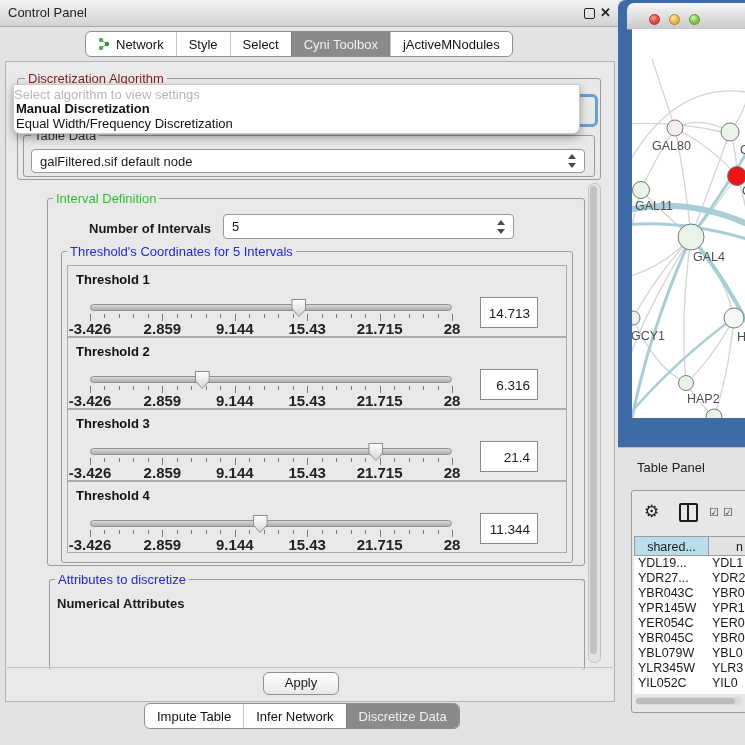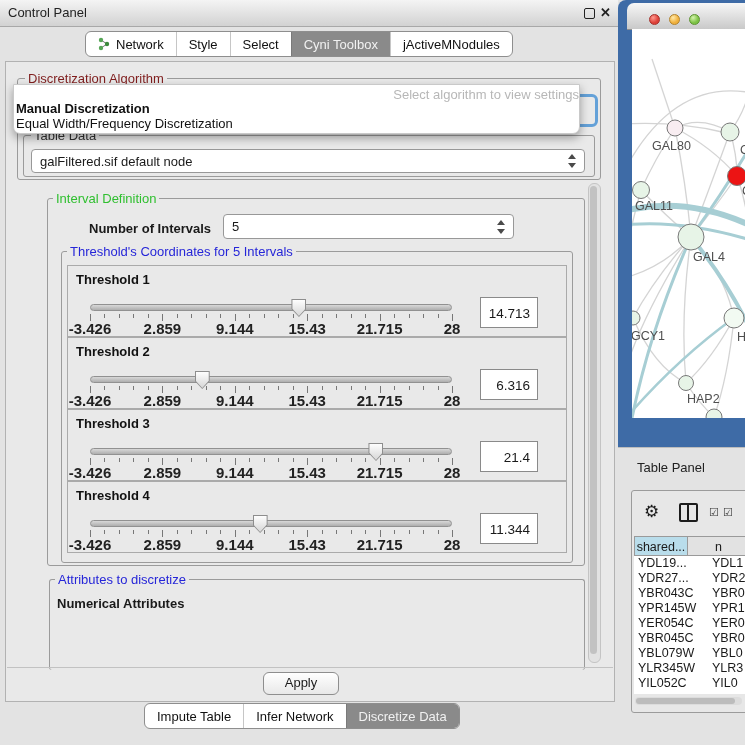--- a/index.html
+++ b/index.html
@@ -41,21 +41,21 @@
   .stepper{position:absolute;right:7px;top:50%;transform:translateY(-50%);width:9px;height:14px;}
   .stepper:before,.stepper:after{content:"";position:absolute;left:0;border-left:4.5px solid transparent;
     border-right:4.5px solid transparent;}
   .stepper:before{top:0;border-bottom:5px solid #4a4a4a;}
   .stepper:after{bottom:0;border-top:5px solid #4a4a4a;}
 
   
   #popup{left:13px;top:84px;width:565px;height:48px;background:#fff;
     border:1px solid #c9c9c9;border-radius:0 0 7px 7px;
     box-shadow:0 4px 10px rgba(0,0,0,.35);z-index:30;font-size:13px;}
-  #popup-hint{position:absolute;left:0;right:0;top:2px;text-align:right;color:#b7b7b7;}
+  #popup-hint{position:absolute;left:0;right:0;top:2px;text-align:left;color:#b7b7b7;}
   .popup-item{position:absolute;left:2px;font-size:13px;color:#111;white-space:nowrap;}
 
   #focus-ring{left:566px;top:94px;width:26px;height:27px;border:3px solid #64a1d8;
     border-radius:6px;z-index:5;}
 
   
   .thrbox{position:absolute;left:66px;width:498px;height:70px;border:1px solid #aaa;}
   .thrlabel{position:absolute;left:8px;top:6px;font-size:13px;font-weight:bold;color:#111;}
   .track{position:absolute;left:22px;top:38px;width:362px;height:7px;border-radius:4px;
     background:linear-gradient(#d8d8d8,#aeaeae);border:1px solid #919191;box-sizing:border-box;}
@@ -97,21 +97,21 @@
   #tp-area{left:618px;top:447px;width:127px;height:298px;background:#e3e3e3;border-top:1px solid #bdbdbd;}
   #tp-title{left:637px;top:460px;font-size:13px;color:#222;}
   #tp-box{left:631px;top:490px;width:121px;height:221px;background:#e7e7e7;
     border:1px solid #9b9b9b;border-radius:3px;}
   #gear-icon{left:644px;top:501px;font-size:17px;color:#1c1c1c;}
   #split-icon{left:679px;top:503px;width:15px;height:15px;border:2px solid #1c1c1c;border-radius:2px;}
   #split-icon:before{content:"";position:absolute;left:6px;top:0;width:2px;height:15px;background:#1c1c1c;}
   .chk{top:506px;font-size:11px;color:#333;}
   #tp-header{left:634px;top:536px;height:20px;font-size:12.5px;display:flex;}
   .hcell{height:20px;line-height:20px;text-align:center;border:1px solid #9a9a9a;box-sizing:border-box;}
-  #hcell1{width:54px;background:#b9ddeb;}
+  #hcell1{width:75px;background:#b9ddeb;}
   #hcell2{width:62px;background:#e2e2e2;border-left:none;}
   #tp-rows{left:634px;top:556px;width:111px;height:138px;background:#fff;font-size:12.5px;}
   .trow{position:absolute;left:0;width:111px;height:15px;line-height:15px;white-space:nowrap;}
   .tc1{position:absolute;left:4px;}
   .tc2{position:absolute;left:78px;}
   #tp-hscroll{left:635px;top:697px;width:107px;height:8px;background:#dcdcdc;border-radius:4px;}
   #tp-hthumb{position:absolute;left:1px;top:1px;width:99px;height:6px;background:#bcbcbc;border-radius:3px;}
 
   .bold{font-weight:bold;}
   svg{display:block;}

